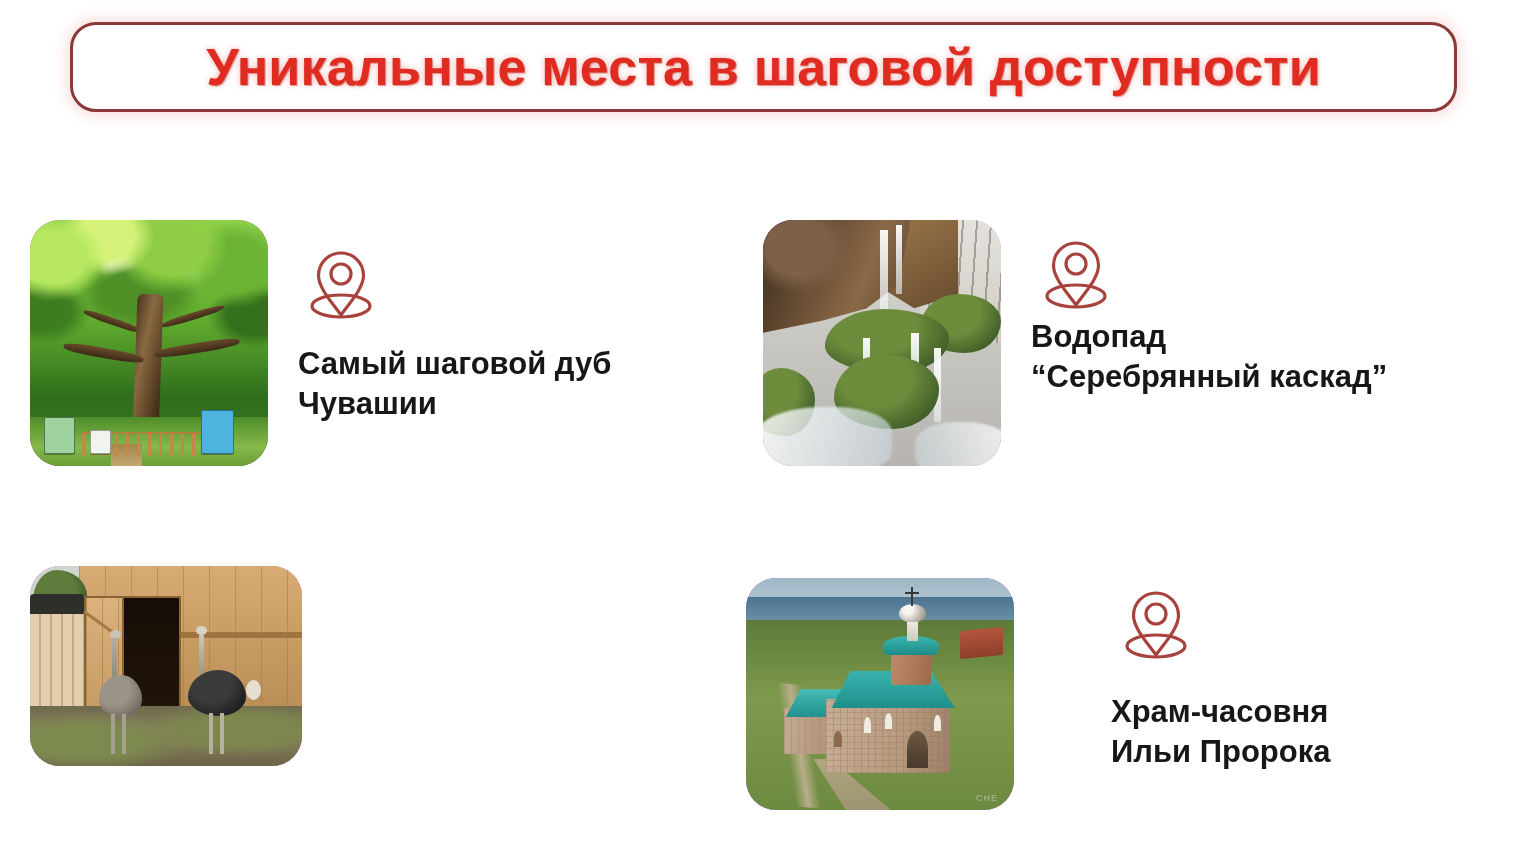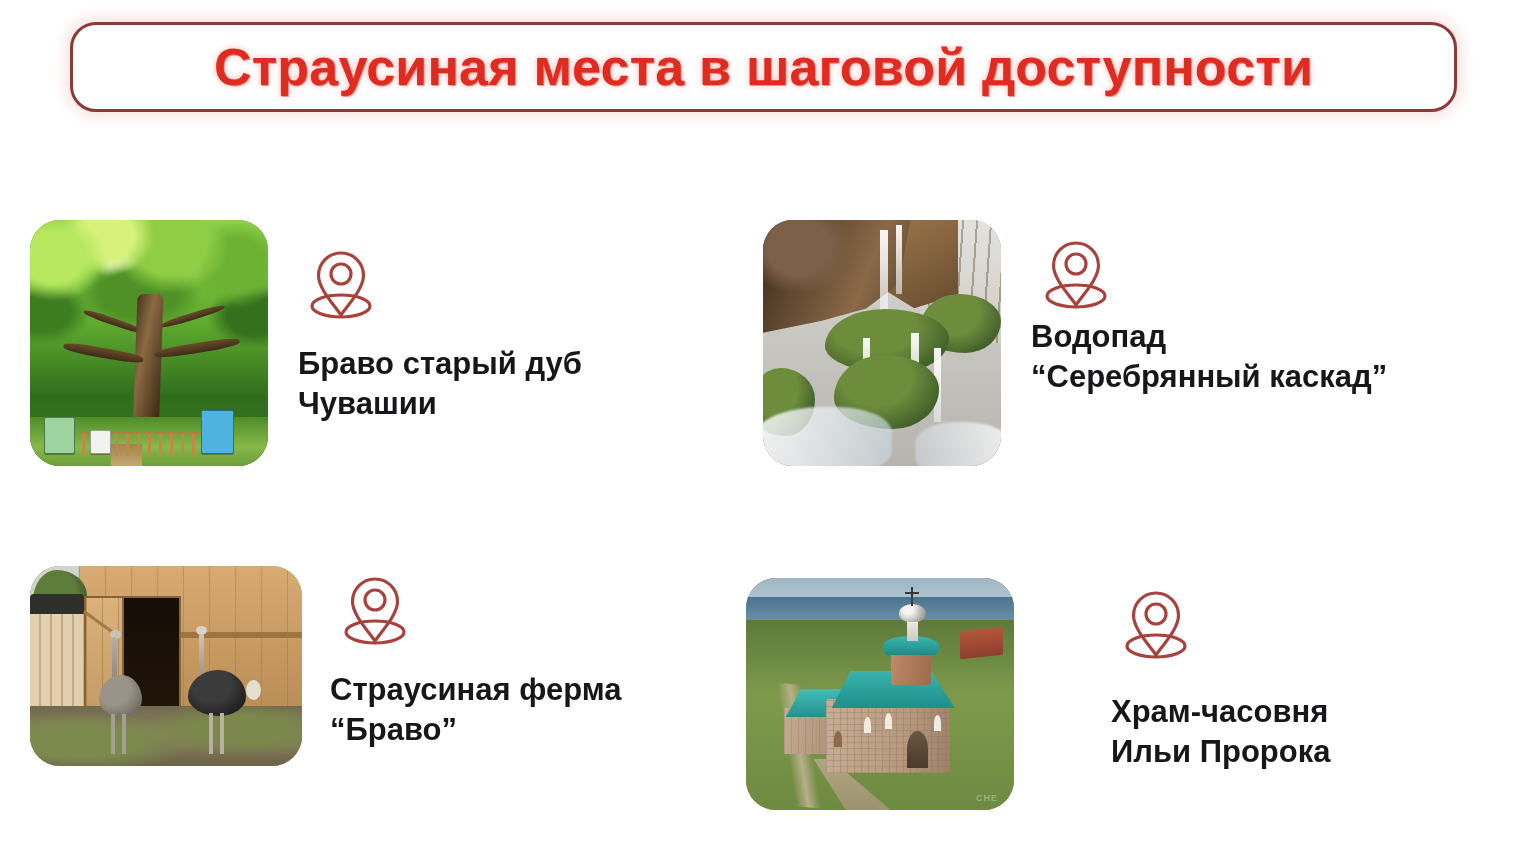--- a/index.html
+++ b/index.html
@@ -51,21 +51,21 @@
   .place.p0 { left: 30px;  top: 220px; }
   .place.p1 { left: 763px; top: 220px; }
   .place.p2 { left: 30px;  top: 566px; }
   .place.p3 { left: 746px; top: 578px; }
 
   .thumb {
     border-radius: 30px;
     overflow: hidden;
     position: relative;
     flex: none;
-    background: #a16207;
+    background: #d946ef;
   }
   .thumb .scene { position: absolute; inset: 0; }
 
   
   .p0 .thumb { width: 238px; height: 246px; }
   .p1 .thumb { width: 238px; height: 246px; }
   .p2 .thumb { width: 272px; height: 200px; }
   .p3 .thumb { width: 268px; height: 232px; }
 
   
@@ -386,21 +386,21 @@
     position: absolute; right: 6%; bottom: 3%;
     font-size: 9px; letter-spacing: 1px; font-weight: bold;
     color: rgba(255,255,255,0.30);
     font-family: "Liberation Sans", sans-serif;
   }
 </style>
 </head>
 <body>
 
 <div class="title-box">
-  <div class="title-text">Страусиная места в шаговой доступности</div>
+  <div class="title-text">Уникальные места в шаговой доступности</div>
 </div>
 
 <div class="place p0">
   <div class="thumb">
     <div class="scene">
       <div class="oak-sky"></div>
       <div class="oak-canopy"></div>
       <div class="oak-branch oak-b3"></div>
       <div class="oak-branch oak-b4"></div>
       <div class="oak-trunk"></div>
@@ -413,21 +413,21 @@
       <div class="oak-sign s-mid"></div>
       <div class="oak-sign s-right"></div>
     </div>
   </div>
   <div class="label-col">
     <svg class="pin-icon" width="62" height="72" viewBox="0 0 62 72">
       <ellipse cx="31" cy="56" rx="29" ry="11" fill="none" stroke="#a8423c" stroke-width="3.2"></ellipse>
       <path d="M31 3 C18.3 3 8.5 13 8.5 25.6 C8.5 38 22 52.5 31 65 C40 52.5 53.5 38 53.5 25.6 C53.5 13 43.7 3 31 3 Z" fill="none" stroke="#a8423c" stroke-width="3.2" stroke-linejoin="round"></path>
       <circle cx="31" cy="24" r="10" fill="none" stroke="#a8423c" stroke-width="3.2"></circle>
     </svg>
-    <div class="caption">Браво старый дуб
+    <div class="caption">Самый шаговой дуб
 Чувашии</div>
   </div>
 </div>
 
 <div class="place p1">
   <div class="thumb">
     <div class="scene">
       <div class="wf-bg"></div>
       <div class="wf-trees"></div>
       <div class="wf-cliff2"></div>
@@ -479,29 +479,20 @@
       <div class="os-bird os-black">
         <div class="head"></div>
         <div class="neck"></div>
         <div class="body"></div>
         <div class="tail"></div>
         <div class="leg l1"></div>
         <div class="leg l2"></div>
       </div>
     </div>
   </div>
-  <div class="label-col">
-    <svg class="pin-icon" width="62" height="72" viewBox="0 0 62 72">
-      <ellipse cx="31" cy="56" rx="29" ry="11" fill="none" stroke="#a8423c" stroke-width="3.2"></ellipse>
-      <path d="M31 3 C18.3 3 8.5 13 8.5 25.6 C8.5 38 22 52.5 31 65 C40 52.5 53.5 38 53.5 25.6 C53.5 13 43.7 3 31 3 Z" fill="none" stroke="#a8423c" stroke-width="3.2" stroke-linejoin="round"></path>
-      <circle cx="31" cy="24" r="10" fill="none" stroke="#a8423c" stroke-width="3.2"></circle>
-    </svg>
-    <div class="caption">Страусиная ферма
-“Браво”</div>
-  </div>
 </div>
 
 <div class="place p3">
   <div class="thumb">
     <div class="scene">
       <div class="ch-sky"></div>
       <div class="ch-water"></div>
       <div class="ch-land"></div>
       <div class="ch-trees"></div>
       <div class="ch-house"></div>

